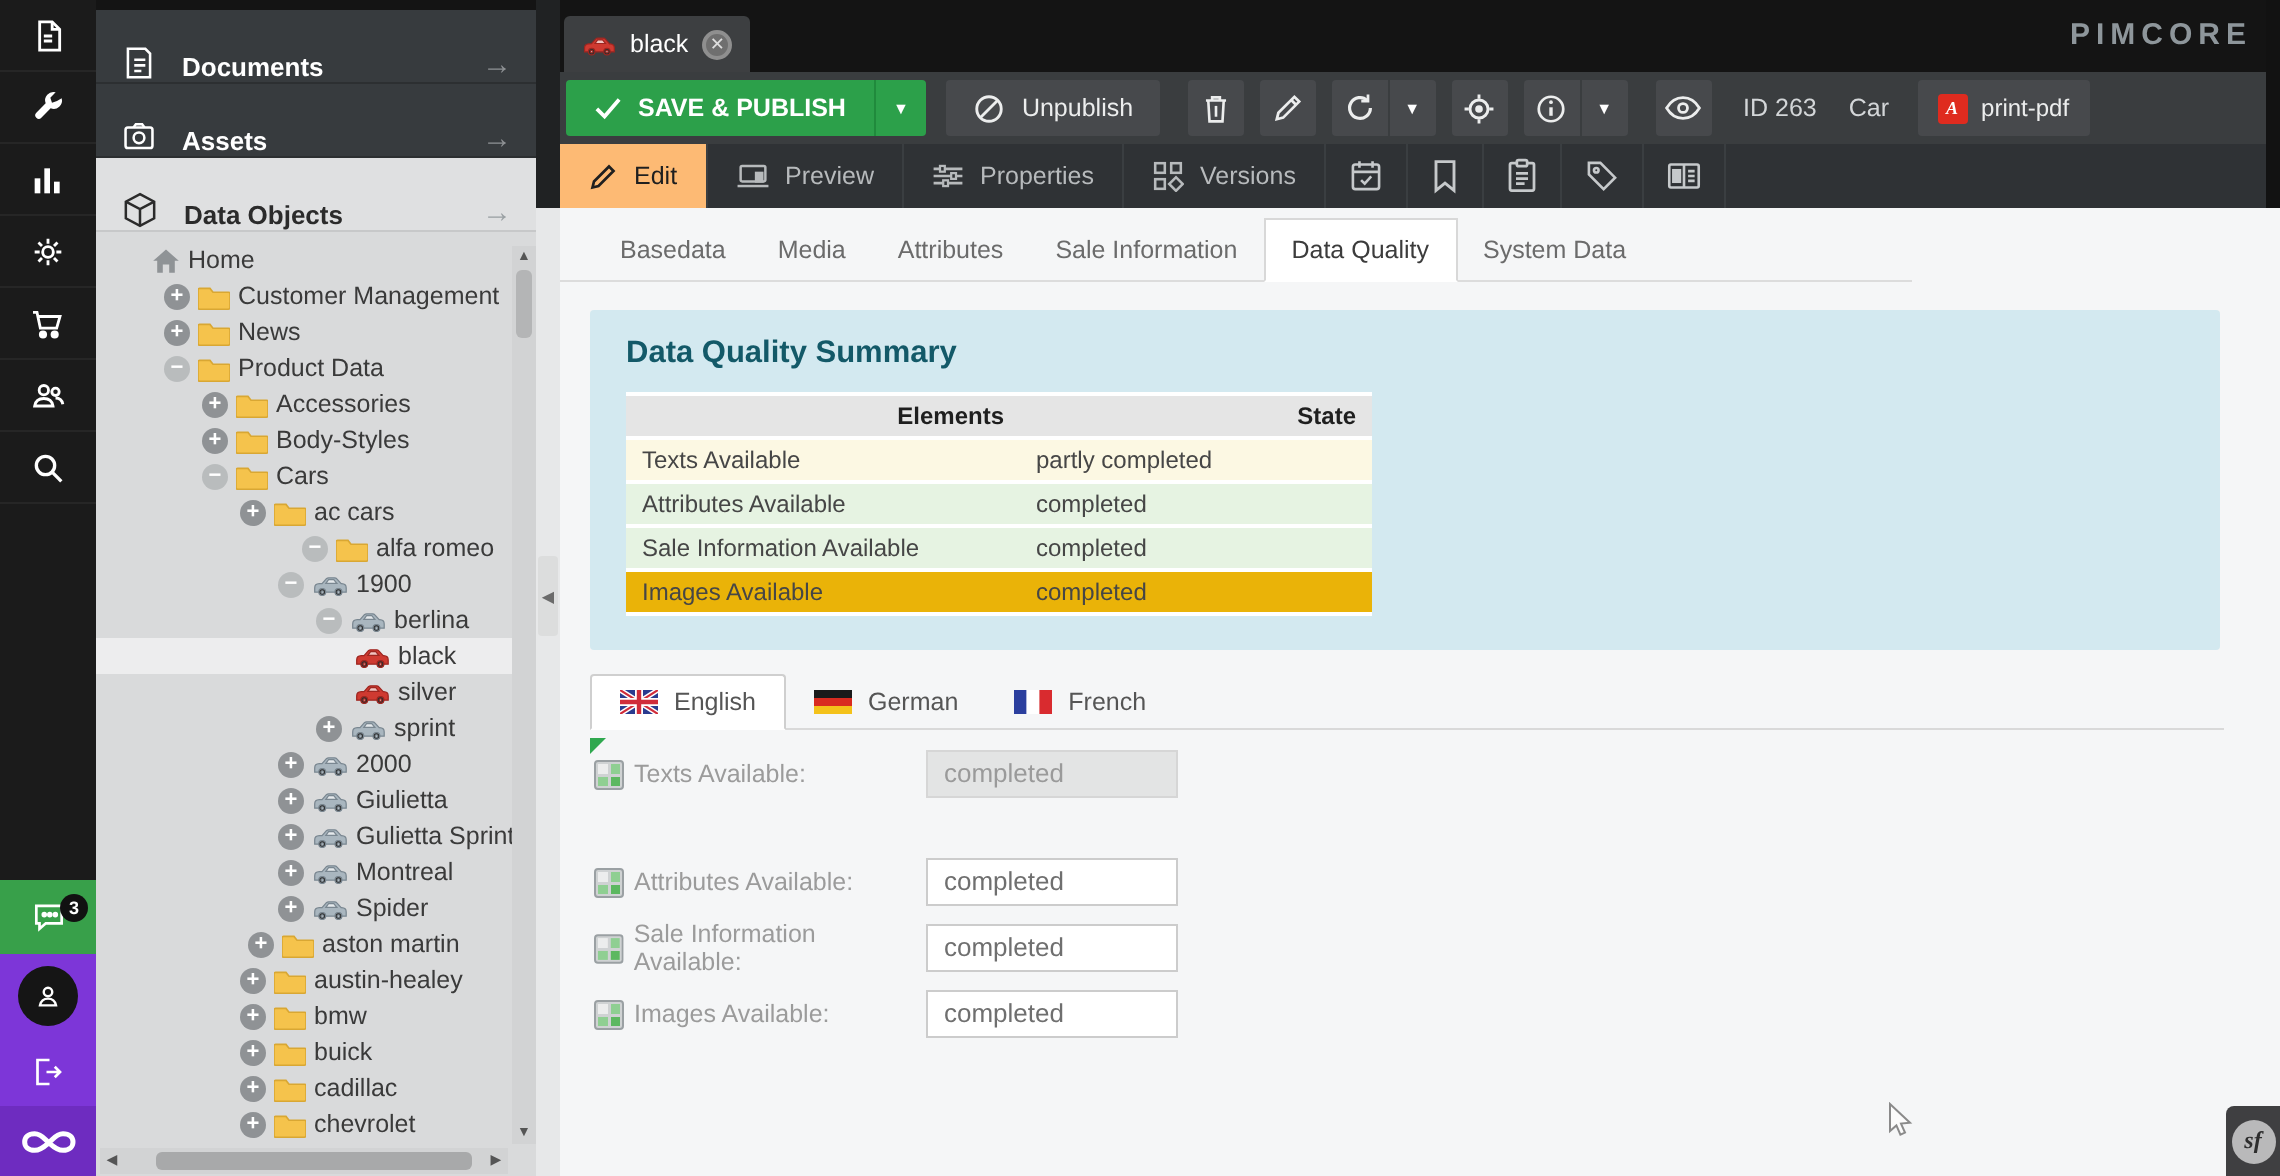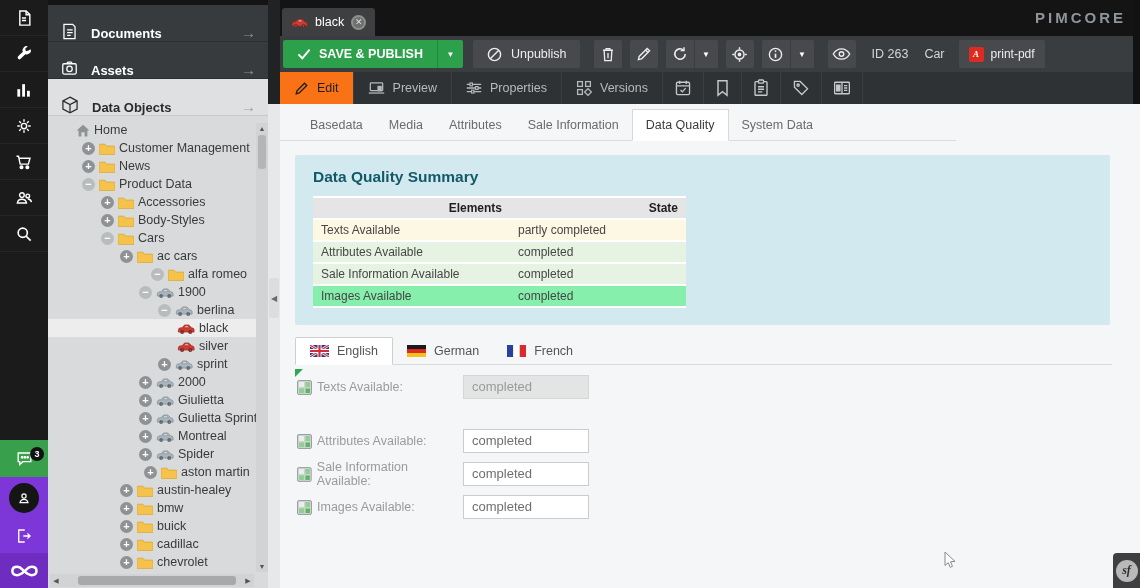--- a/index.html
+++ b/index.html
@@ -64,21 +64,21 @@
   .split-btn .caret-part { width:24px; height:28px; background:#47494c; border-radius:0 2px 2px 0; border-left:1px solid #3a3d3f; display:flex; align-items:center; justify-content:center; color:#fff; font-size:8px; }
   .save-btn { height:28px; background:#2ca04a; border-radius:2px 0 0 2px; display:flex; align-items:center; gap:8px; padding:0 14px; color:#fff; font-size:12.5px; font-weight:bold; }
   .save-caret { width:26px; height:28px; background:#2ca04a; border-left:1px solid #208a3c; border-radius:0 2px 2px 0; display:flex; align-items:center; justify-content:center; color:#fff; font-size:8px; }
   .unpublish-btn { margin-left:10px; padding:0 13px; gap:8px; font-size:12.5px; }
   .tb-text { color:#d3d6d8; font-size:12.5px; margin-left:16px; }
   .pdf-btn { margin-left:14px; padding:0 10px; gap:7px; font-size:12px; }
   .pdf-ico { width:15px; height:15px; background:#df2b1f; border-radius:2px; color:#fff; font-size:9px; font-weight:bold; line-height:15px; text-align:center; font-family:"Liberation Serif",serif; font-style:italic; }
 
   .edit-tabs { position:absolute; left:0; top:72px; width:860px; height:32px; background:#2f3235; display:flex; }
   .etab { height:32px; display:flex; align-items:center; gap:8px; padding:0 14px; color:#b7babc; font-size:12.5px; border-right:1px solid #3a3e41; }
-  .etab.active { background:#f97316; color:#1f1f1f; }
+  .etab.active { background:#fdba74; color:#1f1f1f; }
   .etab.icon-only { padding:0 11px; }
 
   .content { position:absolute; left:0; top:104px; width:688px; height:484px; background:#f5f6f7; }
   .subtabs { display:flex; align-items:flex-end; height:37px; padding-left:17px; border-bottom:1px solid #dcdcdc; margin-right:12px; }
   .stab { font-size:12.5px; color:#6b6b6b; padding:8px 13px; }
   .stab.active { background:#fff; border:1px solid #d8d8d8; border-bottom:1px solid #fff; margin-bottom:-1px; color:#3c3c3c; }
 
   .dq-panel { margin:14px 0 0 15px; width:815px; background:#d3e9f0; padding:13px 18px 17px; border-radius:2px; }
   .dq-title { color:#135968; font-size:15.5px; font-weight:bold; margin-bottom:10px; }
   .dq-table { width:373px; background:#fff; border-spacing:0 2px; font-size:12px; }
@@ -381,21 +381,21 @@
           </svg>
           <span>Montreal</span>
         </div>
       <div class="tree-row" style="padding-left:91px">
           <span class="tgl plus"></span>
           <svg width="18" height="11" style="fill:#a9b6bf;stroke:#7a8791;stroke-width:.7">
             <use href="#i-car"></use>
           </svg>
           <span>Spider</span>
         </div>
-      <div class="tree-row" style="padding-left:96px">
+      <div class="tree-row" style="padding-left:76px">
           <span class="tgl plus"></span>
           <svg width="16" height="13">
             <use href="#i-folder"></use>
           </svg>
           <span>aston martin</span>
         </div>
       <div class="tree-row" style="padding-left:72px">
           <span class="tgl plus"></span>
           <svg width="16" height="13">
             <use href="#i-folder"></use>
@@ -630,21 +630,21 @@
             <td>partly completed</td>
           </tr>
           <tr style="background:#e6f3e2">
             <td>Attributes Available</td>
             <td>completed</td>
           </tr>
           <tr style="background:#e6f3e2">
             <td>Sale Information Available</td>
             <td>completed</td>
           </tr>
-          <tr style="background:#86efac">
+          <tr style="background:#eab308">
             <td>Images Available</td>
             <td>completed</td>
           </tr>
         </tbody>
           </table>
       </div>
 
       <div class="lang-row">
         <div class="ltab active">
           <svg width="19" height="12">

